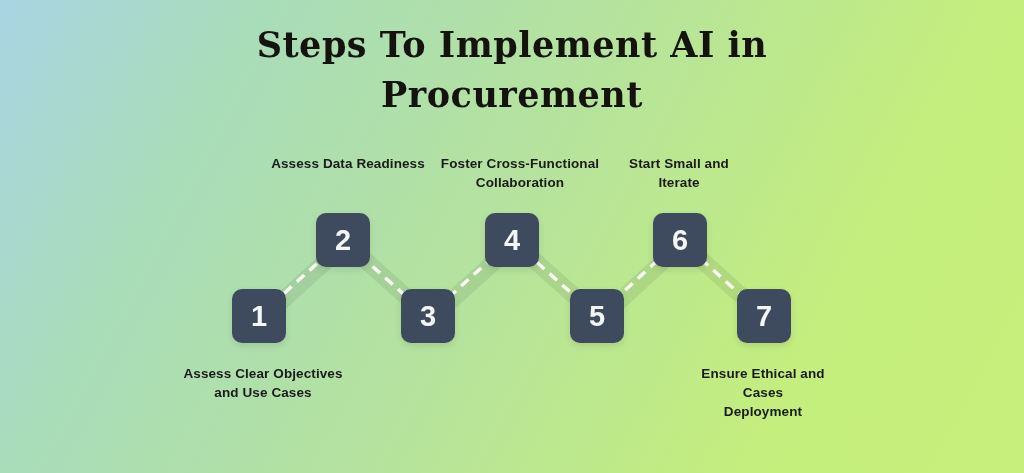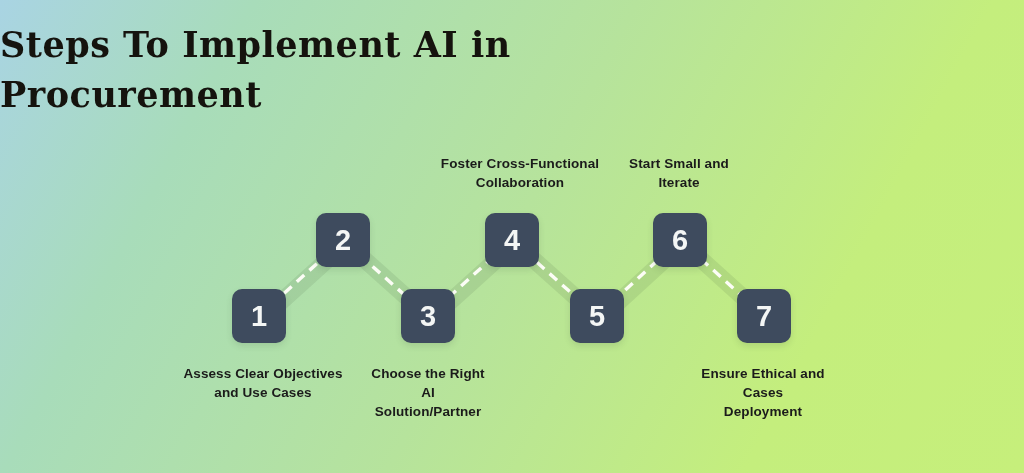--- a/index.html
+++ b/index.html
@@ -12,21 +12,21 @@
     background: linear-gradient(118deg,
       var(--bg-top-left, #a9d4e3) 0%,
       #a8dcba 20%,
       var(--bg-mid, #b6e39c) 50%,
       var(--bg-right, #c4ee7d) 78%,
       #c6ef7b 100%);
   }
   .title {
     position: absolute;
     top: 20px; left: 0; right: 0;
-    text-align: left;
+    text-align: center;
     font-family: "DejaVu Serif", serif;
     font-weight: 700;
     font-size: 35px;
     line-height: 50px;
     color: var(--title-text, #15130e);
     letter-spacing: 0.5px;
   }
   .connector-svg {
     position: absolute;
     top: 0; left: 0;
@@ -100,20 +100,21 @@
   <div class="title">
     <div>Steps To Implement AI in</div>
     <div>Procurement</div>
   </div>
 
   <svg class="connector-svg" viewBox="0 0 1024 473" aria-hidden="true">
     <path class="connector-shadow" d="M262 319 L346 243 L431 319 L515 243 L600 319 L683 243 L767 319"></path>
     <path class="connector-dash" d="M259 316 L343 240 L428 316 L512 240 L597 316 L680 240 L764 316"></path>
   </svg>
 
+  <div class="lbl above l2">Assess Data Readiness</div>
   <div class="lbl above l4">Foster Cross-Functional
 Collaboration</div>
   <div class="lbl above l6">Start Small and
 Iterate</div>
 
   <div class="box b1">
     <span class="num">1</span>
   </div>
   <div class="box b2">
     <span class="num">2</span>
@@ -129,20 +130,17 @@
   </div>
   <div class="box b6">
     <span class="num">6</span>
   </div>
   <div class="box b7">
     <span class="num">7</span>
   </div>
 
   <div class="lbl below l1">Assess Clear Objectives
 and Use Cases</div>
-  <div class="lbl below l3">Choose the Right
-AI
-Solution/Partner</div>
   <div class="lbl below l7">Ensure Ethical and
 Cases
 Deployment</div>
 
 </div>
 
 </body></html>

